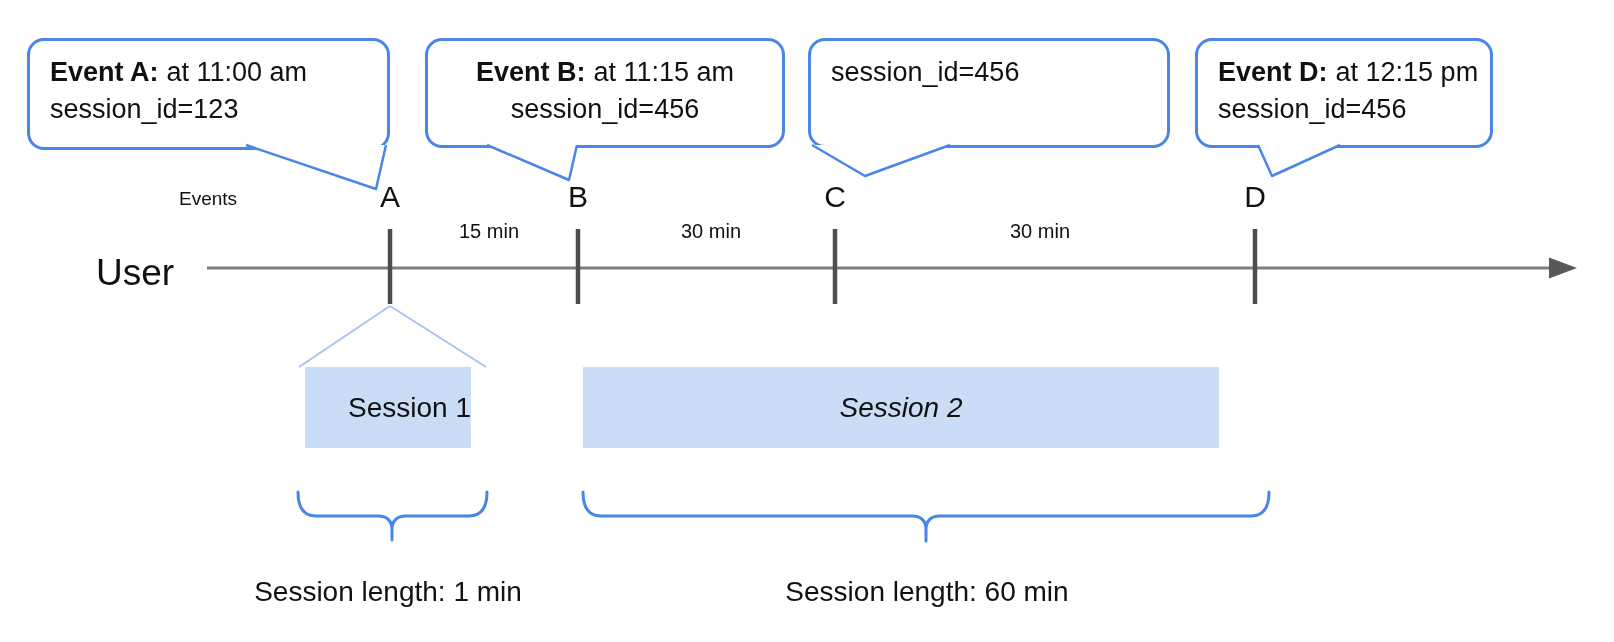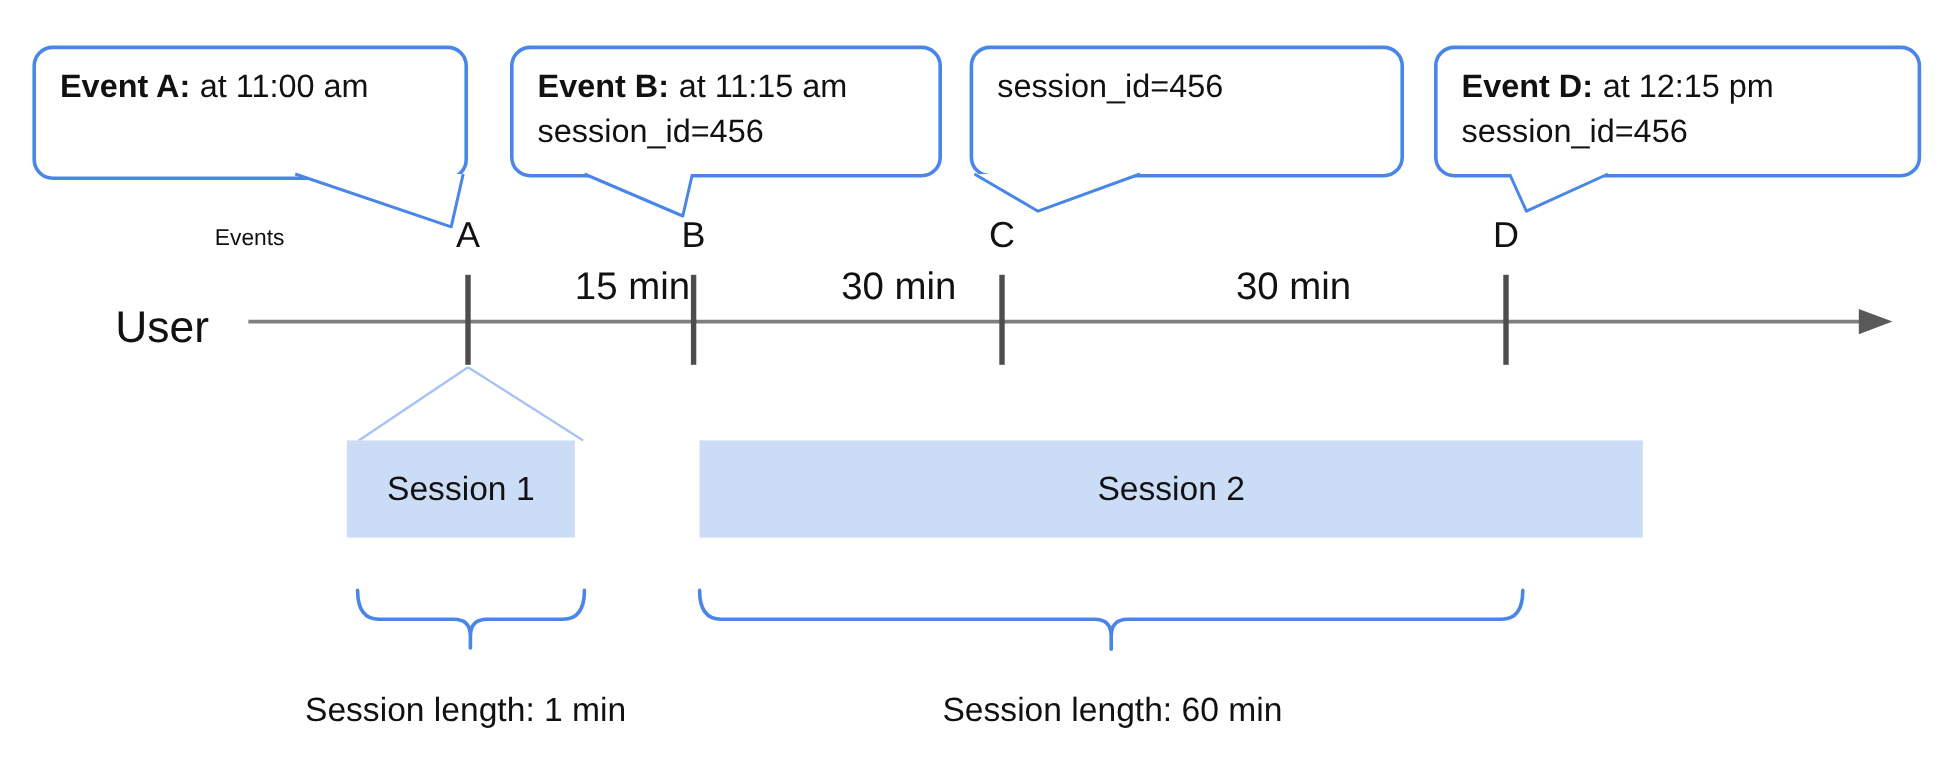--- a/index.html
+++ b/index.html
@@ -28,21 +28,21 @@
     line-height:37px;
     white-space:nowrap;
   }
   .bubble .b-title{font-weight:bold;margin-right:8px;}
 
   
   .lbl{position:absolute;z-index:4;white-space:nowrap;}
   .events-label{left:179px;top:188px;font-size:19px;}
   .user-label{left:96px;top:252px;font-size:37px;}
   .marker{top:180px;font-size:30px;transform:translateX(-50%);}
-  .interval{top:220px;font-size:32px;transform:translateX(-50%);margin-left:38px;}
+  .interval{top:220px;font-size:20px;transform:translateX(-50%);}
   .session-box{
     position:absolute;z-index:2;top:367px;height:81px;
     background:var(--lightfill);
     display:flex;align-items:center;justify-content:center;
     font-size:28px;color:#111;
   }
   .session-length{top:576px;font-size:28px;transform:translateX(-50%);}
 
   
   .tl-line{stroke:var(--linegray);stroke-width:3;}
@@ -68,32 +68,33 @@
 
     <line class="funnel" x1="390" y1="306" x2="299" y2="367"></line>
     <line class="funnel" x1="390" y1="306" x2="486" y2="367"></line>
 
     <path class="brace" d="M298,492 Q298,516 316,516 L378,516 Q392,516 392,530 L392,540 M487,492 Q487,516 469,516 L406,516 Q392,516 392,530"></path>
     <path class="brace" d="M583,492 Q583,516 601,516 L912,516 Q926,516 926,530 L926,541 M1269,492 Q1269,516 1251,516 L940,516 Q926,516 926,530"></path>
   </svg>
 
   <div class="bubble" style="left:27px;top:38px;width:363px;height:112px;">
     <div><span class="b-title">Event A:</span><span>at 11:00 am</span></div>
+    <div>session_id=123</div>
   </div>
 
-  <div class="bubble" style="left:425px;top:38px;width:360px;height:110px;">
+  <div class="bubble" style="left:425px;top:38px;width:360px;height:110px;text-align:center;">
     <div><span class="b-title">Event B:</span><span>at 11:15 am</span></div>
     <div>session_id=456</div>
   </div>
 
   <div class="bubble" style="left:808px;top:38px;width:362px;height:110px;">
     <div>session_id=456</div>
   </div>
 
-  <div class="bubble" style="left:1195px;top:38px;width:406px;height:110px;">
+  <div class="bubble" style="left:1195px;top:38px;width:298px;height:110px;">
     <div><span class="b-title">Event D:</span><span>at 12:15 pm</span></div>
     <div>session_id=456</div>
   </div>
 
   <svg class="layer tails" viewBox="0 0 1614 642">
     <path class="tail" d="M246,145 L376,189 L386,145"></path>
     <path class="tail" d="M487,145 L569,180 L577,145"></path>
     <path class="tail" d="M812,145 L865,176 L950,145"></path>
     <path class="tail" d="M1258,145 L1272,176 L1340,145"></path>
   </svg>
@@ -103,23 +104,23 @@
 
   <div class="lbl marker" style="left:390px;">A</div>
   <div class="lbl marker" style="left:578px;">B</div>
   <div class="lbl marker" style="left:835px;">C</div>
   <div class="lbl marker" style="left:1255px;">D</div>
 
   <div class="lbl interval" style="left:489px;">15 min</div>
   <div class="lbl interval" style="left:711px;">30 min</div>
   <div class="lbl interval" style="left:1040px;">30 min</div>
 
-  <div class="session-box" style="left:289px;width:190px;">
+  <div class="session-box" style="left:305px;width:166px;justify-content:flex-end;">
     <span>Session 1</span>
   </div>
-  <div class="session-box" style="left:583px;width:786px;">
+  <div class="session-box" style="left:583px;width:636px;font-style:italic;">
     <span>Session 2</span>
   </div>
 
   <div class="lbl session-length" style="left:388px;">Session length: 1 min</div>
   <div class="lbl session-length" style="left:927px;">Session length: 60 min</div>
 
 </div>
 
 </body></html>

